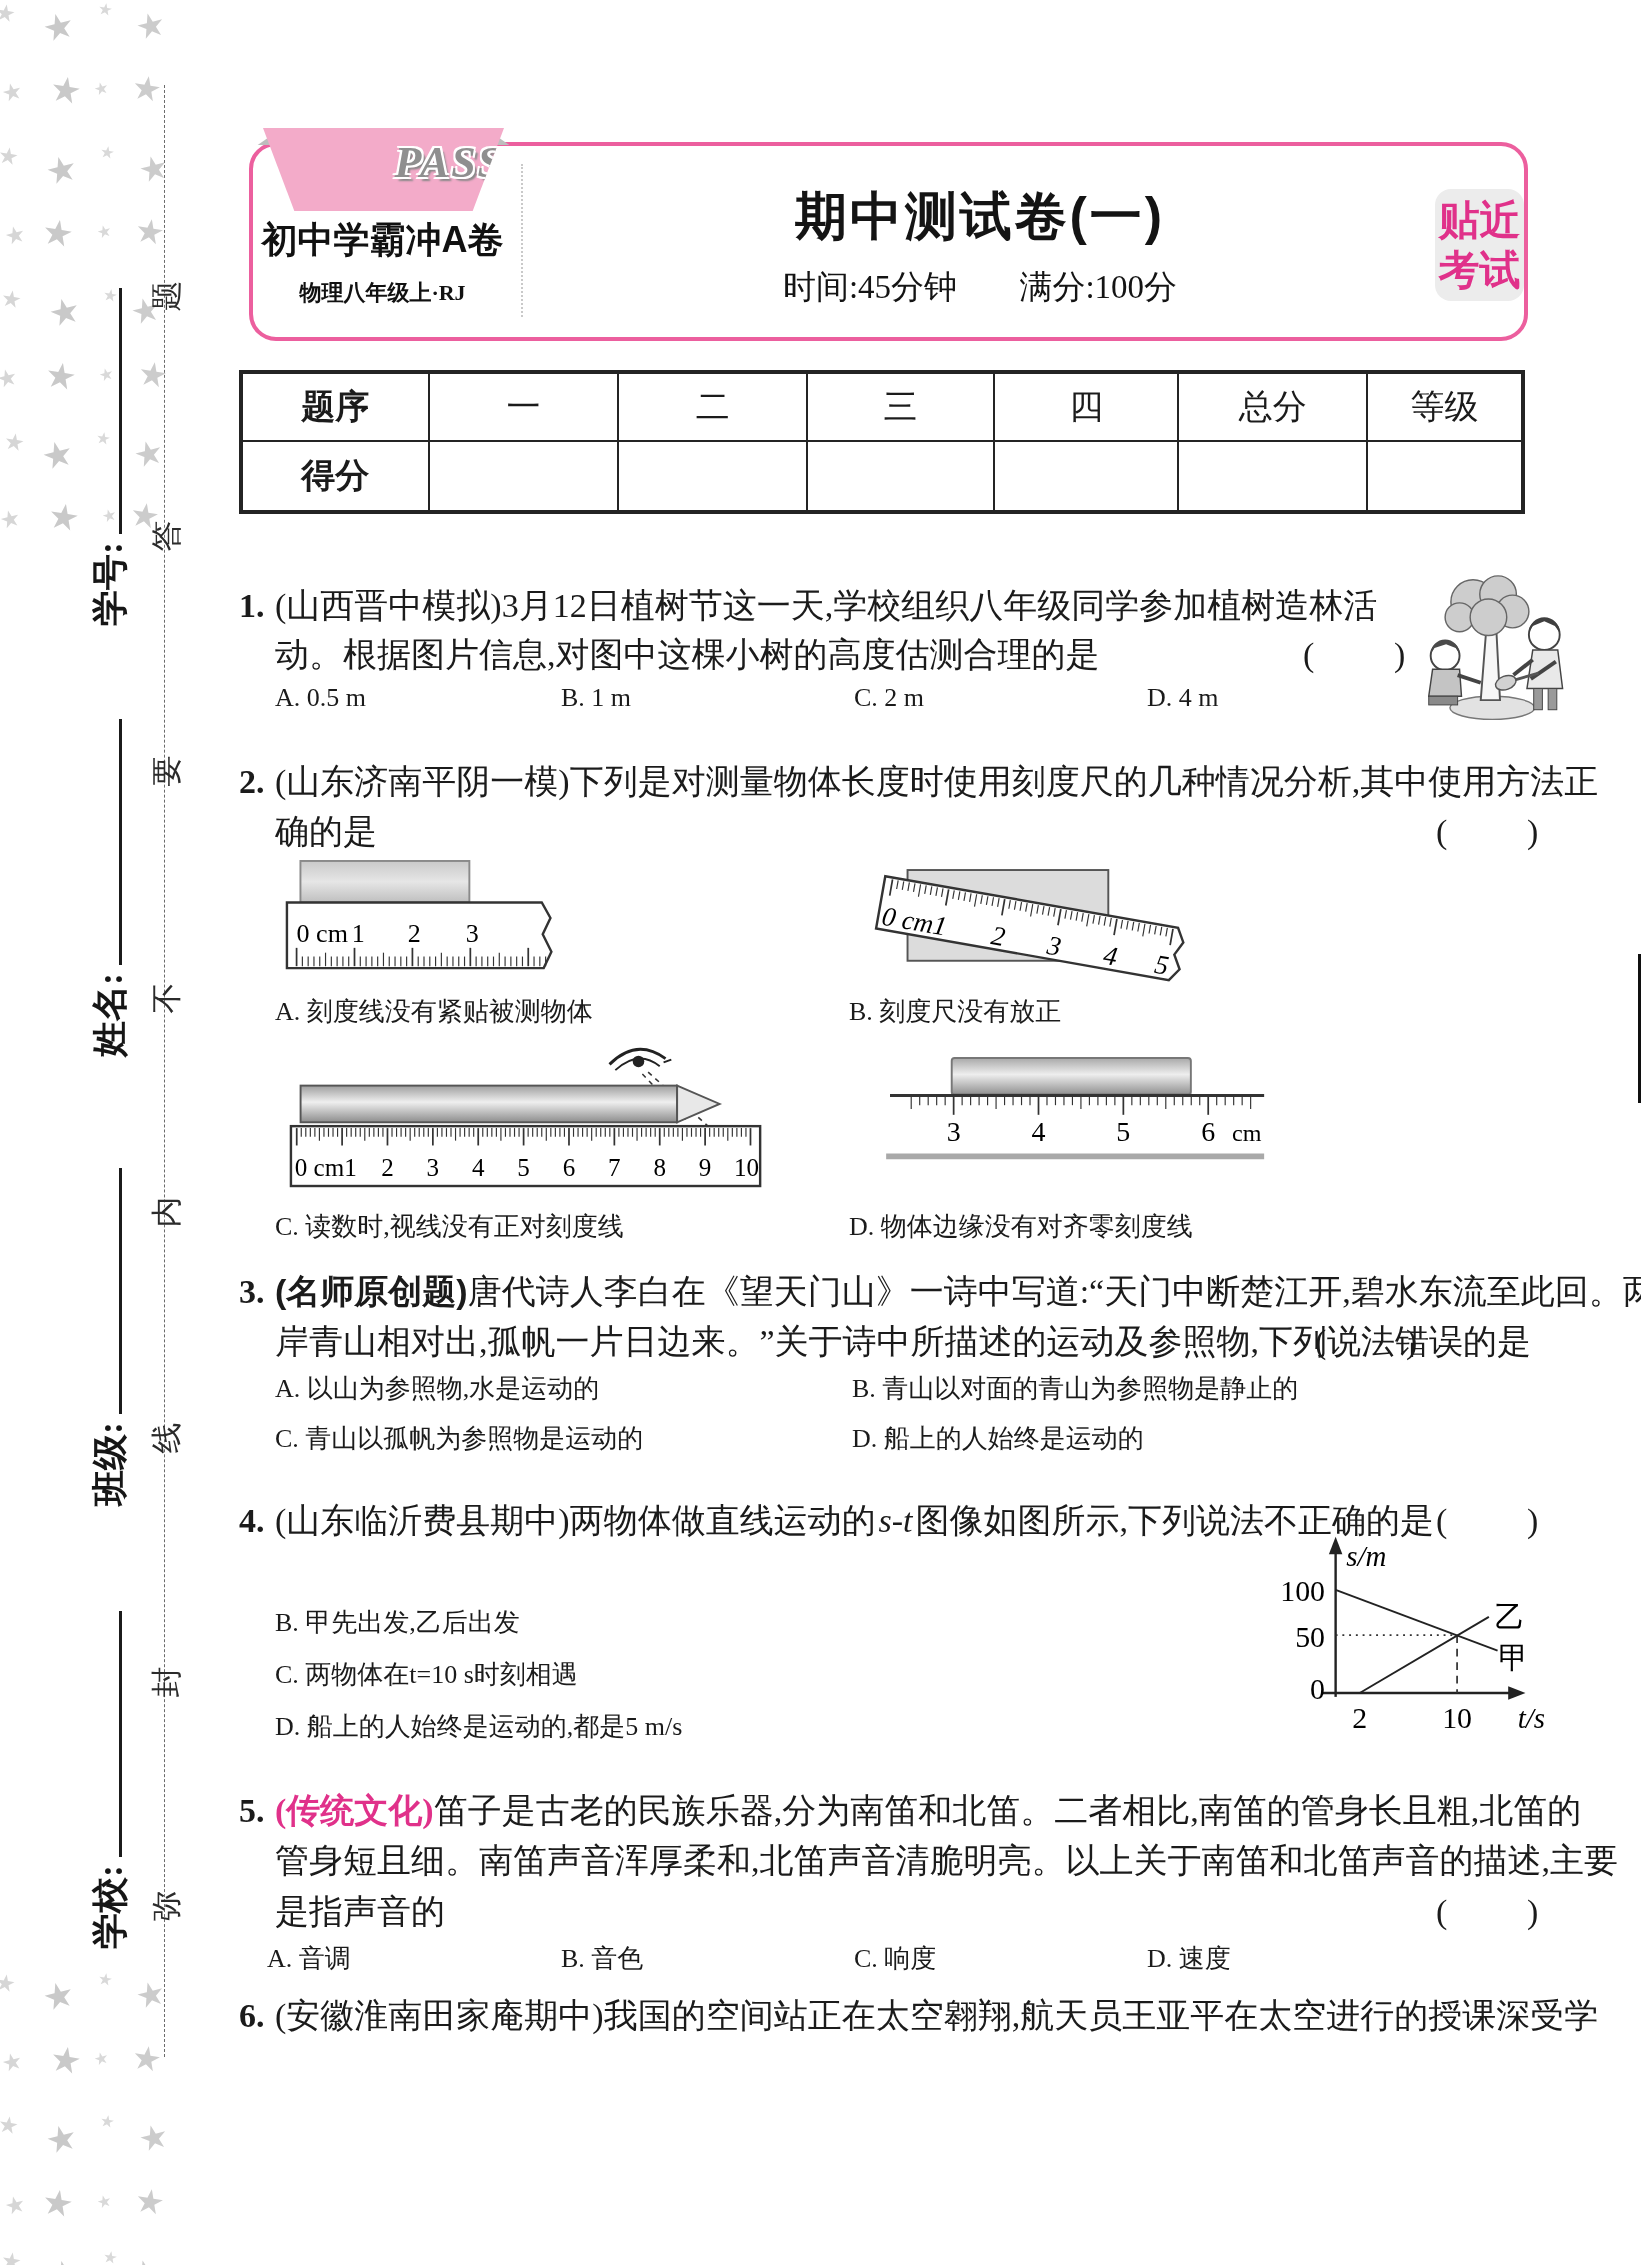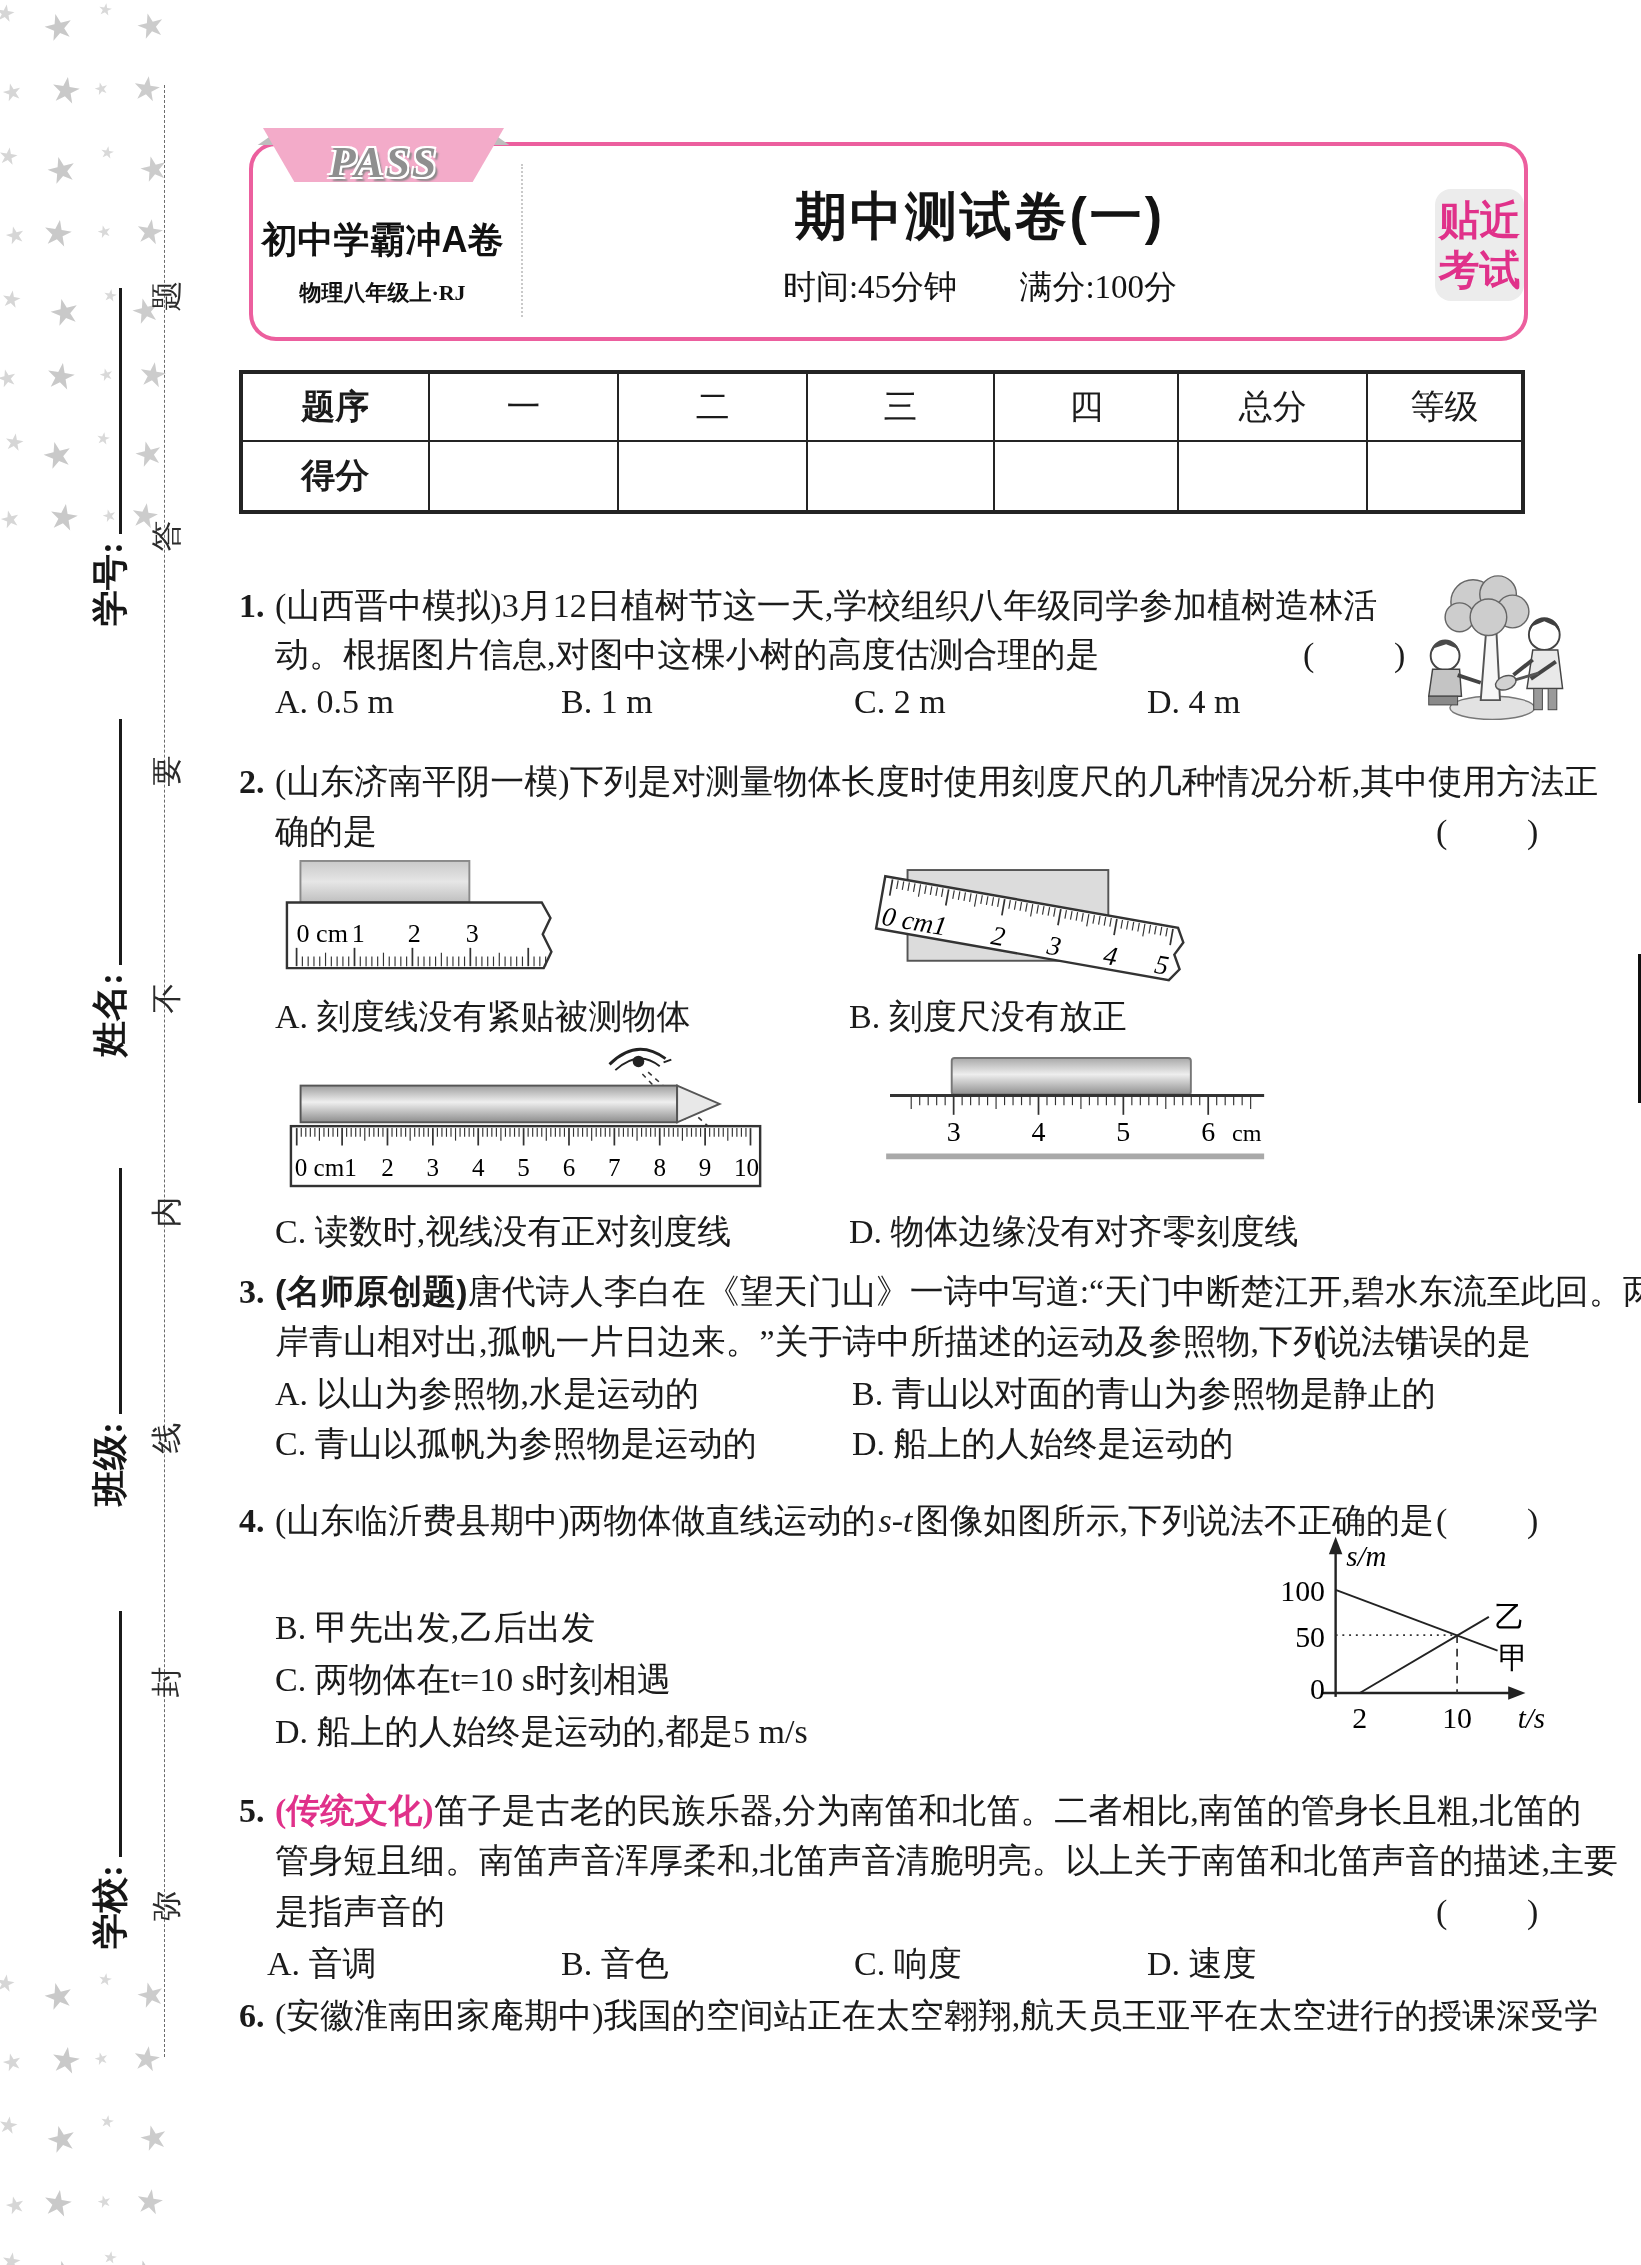--- a/index.html
+++ b/index.html
@@ -10,22 +10,22 @@
   .star{position:absolute;color:#d0d0d0;line-height:1;}
   #seal-line{position:absolute;left:164px;top:85px;height:1972px;border-left:1.9px dashed #6b6b6b;}
   .seal-char{position:absolute;left:147px;width:39px;text-align:center;font-size:31px;color:#2b2b2b;
              transform:rotate(-90deg);}
   .fold-field{position:absolute;white-space:nowrap;font-size:36px;font-weight:600;color:#161616;
               transform:rotate(-90deg);}
   .fold-blank{display:inline-block;width:246px;height:29px;border-bottom:3.9px solid #1b1b1b;margin-left:7.7px;}
   
   #header-box{position:absolute;left:249px;top:142px;width:1271px;height:191px;
               border:4.8px solid #ec5f9e;border-radius:27px;background:#fff;}
-  #logo-tab{position:absolute;left:263px;top:128px;width:241px;height:54px;background:#f3abc9;
-            clip-path:polygon(0 0,100% 0,87% 100%,13% 100%);z-index:3;text-align:center;}
+  #logo-tab{position:absolute;left:263px;top:128px;width:241px;height:83px;background:#f3abc9;
+            clip-path:polygon(0 0,100% 0,87% 100%,13% 100%);z-index:3;text-align:right;}
   .tab-fold{position:absolute;width:25px;height:17.4px;background:#bdbdbd;z-index:2;}
   #logo-text{font-style:italic;font-weight:900;font-size:44px;line-height:70px;color:#8f8f8f;
              letter-spacing:1.9px;font-family:"Liberation Serif",serif;
              text-shadow:-1.9px -1.9px 0 #fff,1.9px -1.9px 0 #fff,-1.9px 1.9px 0 #fff,1.9px 1.9px 0 #fff,3.9px 3.9px 1.9px #888;}
   #series-title{position:absolute;left:253px;top:216px;width:259px;text-align:center;
                 font-weight:bold;font-size:36px;color:#111;}
   #subject-title{position:absolute;left:253px;top:278px;width:259px;text-align:center;
                  font-weight:bold;font-size:22px;color:#111;}
   #header-divider{position:absolute;left:521px;top:164px;height:153px;border-left:2.9px dotted #c9c9c9;}
   #exam-title{position:absolute;left:526px;top:182px;width:908px;text-align:center;
@@ -43,21 +43,21 @@
   #score-table tr:nth-child(2) td{height:66px;}
   .th-bold{font-family:"Liberation Sans","DejaVu Sans",sans-serif;font-weight:bold;font-size:32px;}
   
   #content{position:absolute;left:239px;top:0;width:1286px;height:2265px;}
   #section-title{position:absolute;left:0;top:532px;font-weight:bold;font-size:36px;color:#e0318a;
                  font-family:"Liberation Sans","DejaVu Sans",sans-serif;}
   .ln{position:absolute;width:1352px;font-size:34px;white-space:nowrap;}
   .qnum{font-weight:bold;display:inline-block;width:36px;}
   .ind{padding-left:36px;}
   .bracket{position:absolute;font-size:34px;letter-spacing:3.9px;}
-  .opt{position:absolute;font-size:34px;white-space:nowrap;}
+  .opt{position:absolute;font-size:26px;white-space:nowrap;}
   .src-bold{font-family:"Liberation Sans","DejaVu Sans",sans-serif;font-weight:bold;}
   .src-pink{color:#e0318a;font-weight:bold;}
   .it{font-style:italic;padding:0 2.9px;}
   svg{position:absolute;overflow:visible;}
   svg text{font-family:"Liberation Serif","DejaVu Serif",serif;}
   #edge-mark{position:absolute;left:1638px;top:954px;width:2.9px;height:149px;background:#101010;}
 </style>
 </head>
 <body>
 

